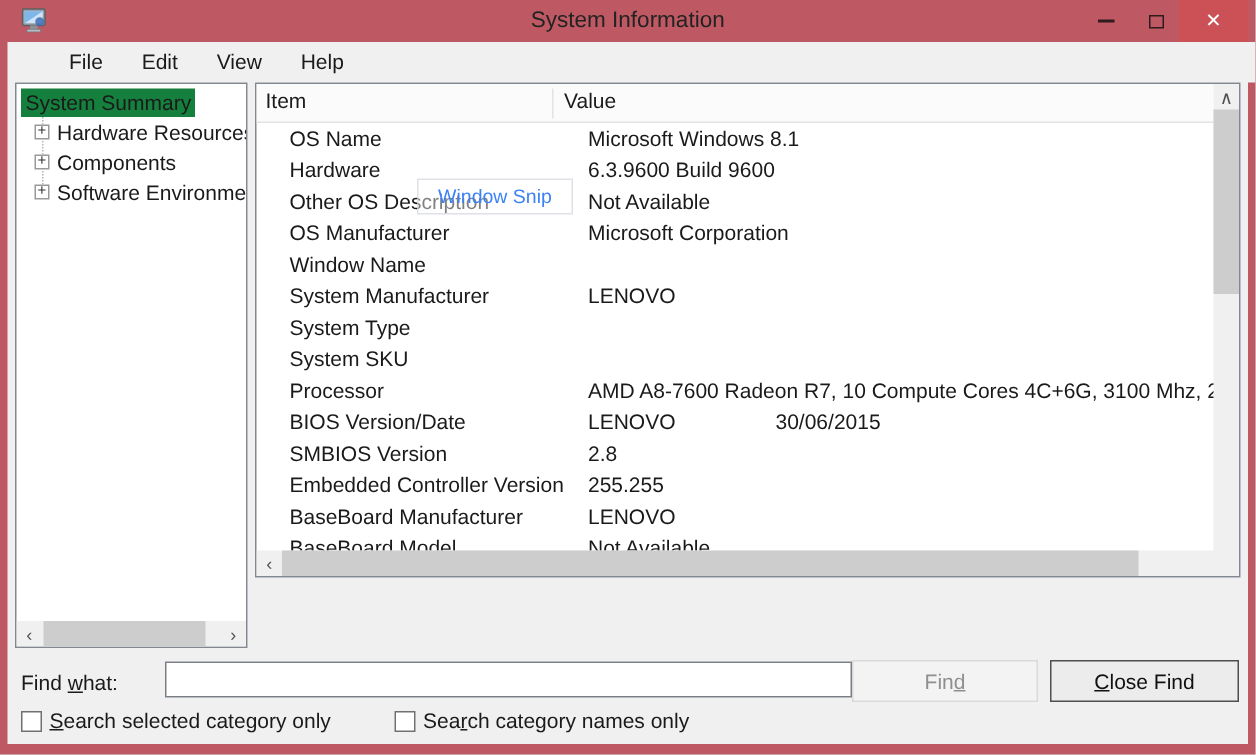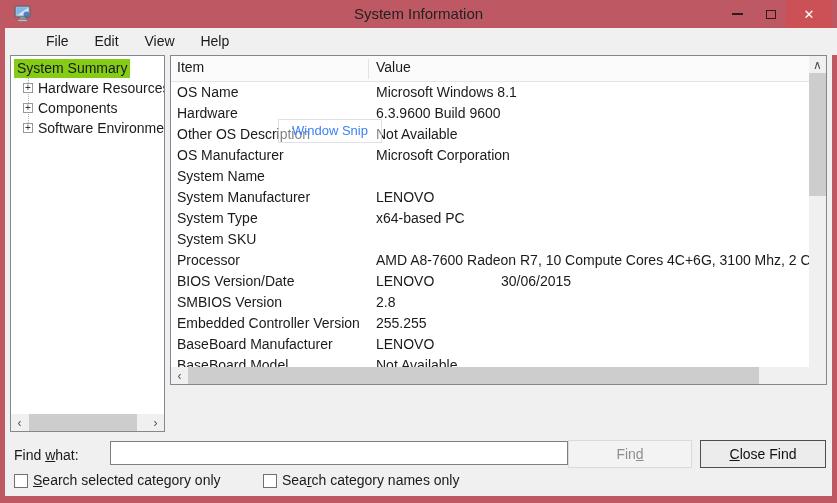--- a/index.html
+++ b/index.html
@@ -27,37 +27,37 @@
   
   .client { position:absolute; left:5px; top:28px; width:827px; height:468px; background:#f0f0f0; }
   .menubar { position:absolute; left:0; top:0; width:100%; height:27px; background:#f0f0f0;margin-left:27px; }
   .menu-item { display:inline-block; padding:0 11px; line-height:27px; }
   .menu-item:first-child { margin-left:3px; }
   
   .pane { position:absolute; background:#fff; border:1px solid #828790; overflow:hidden; }
   .left-pane  { left:5px;   top:27px; width:155px; height:377px; }
   .right-pane { left:165px; top:27px; width:657px; height:330px; }
   
-  .tree-root-label { display:inline-block; margin:3px 0 0 3px; padding:0 3px; background:#84cc16; line-height:19px; }
+  .tree-root-label { display:inline-block; margin:3px 0 0 3px; padding:0 3px; background:#15803d; line-height:19px; }
   .tree-child { position:relative; height:20px; line-height:20px; }
   .tree-child .lbl { position:absolute; left:27px; top:0; white-space:nowrap; }
   .expander { position:absolute; left:12px; top:5px; width:10px; height:10px;
               border:1px solid #999; background:#fff; }
   .expander::before { content:'+'; position:absolute; left:1px; top:-2px;
                       font-size:10px; line-height:12px; color:#333; }
   .tree-vline { position:absolute; left:17px; top:22px; width:1px; height:51px;
                 border-left:1px dotted #b5b5b5; }
   
   .thead { position:absolute; left:0; top:0; width:638px; height:26px; background:#fbfbfb;
            border-bottom:1px solid #e3e3e3; }
   .thead .col-item  { position:absolute; left:6px;   top:3px; }
   .thead .col-value { position:absolute; left:205px; top:3px; }
   .col-divider { position:absolute; left:197px; top:3px; width:1px; height:20px; background:#e3e3e3; }
   .rows { position:absolute; left:0; top:26px; width:638px; height:336px; }
-  .trow { position:relative; height:21px; line-height:21px; white-space:nowrap; }
+  .trow { position:relative; height:21px; line-height:21px; white-space:nowrap;margin-left:16px; }
   .trow .c-item  { position:absolute; left:6px; }
   .trow .c-value { position:absolute; left:205px; }
   .trow .c-value2{ position:absolute; left:330px; }
   .trow.selected { background:#3399ff; color:#fff;
                    outline:1px dotted rgba(171,102,51,.7); outline-offset:-1px; }
   
   .snip-ghost { position:absolute; left:107px; top:63px; width:104px; height:24px;
                 background:rgba(255,255,255,.45); border:1px solid rgba(195,200,207,.55);
                 color:#3b82f6; text-align:center; line-height:22px; font-size:13px; }
   
@@ -163,30 +163,29 @@
           </div>
           <div class="trow">
             <span class="c-item">Other OS Description</span>
             <span class="c-value">Not Available</span>
           </div>
           <div class="trow">
             <span class="c-item">OS Manufacturer</span>
             <span class="c-value">Microsoft Corporation</span>
           </div>
           <div class="trow">
-            <span class="c-item">System Name</span>
+            <span class="c-item">Window Name</span>
             <span class="c-value"></span>
           </div>
           <div class="trow">
             <span class="c-item">System Manufacturer</span>
             <span class="c-value">LENOVO</span>
           </div>
           <div class="trow">
             <span class="c-item">System Type</span>
-            <span class="c-value">x64-based PC</span>
           </div>
           <div class="trow">
             <span class="c-item">System SKU</span>
             <span class="c-value"></span>
           </div>
           <div class="trow">
             <span class="c-item">Processor</span>
             <span class="c-value">AMD A8-7600 Radeon R7, 10 Compute Cores 4C+6G, 3100 Mhz, 2 Core(s)</span>
           </div>
           <div class="trow">

